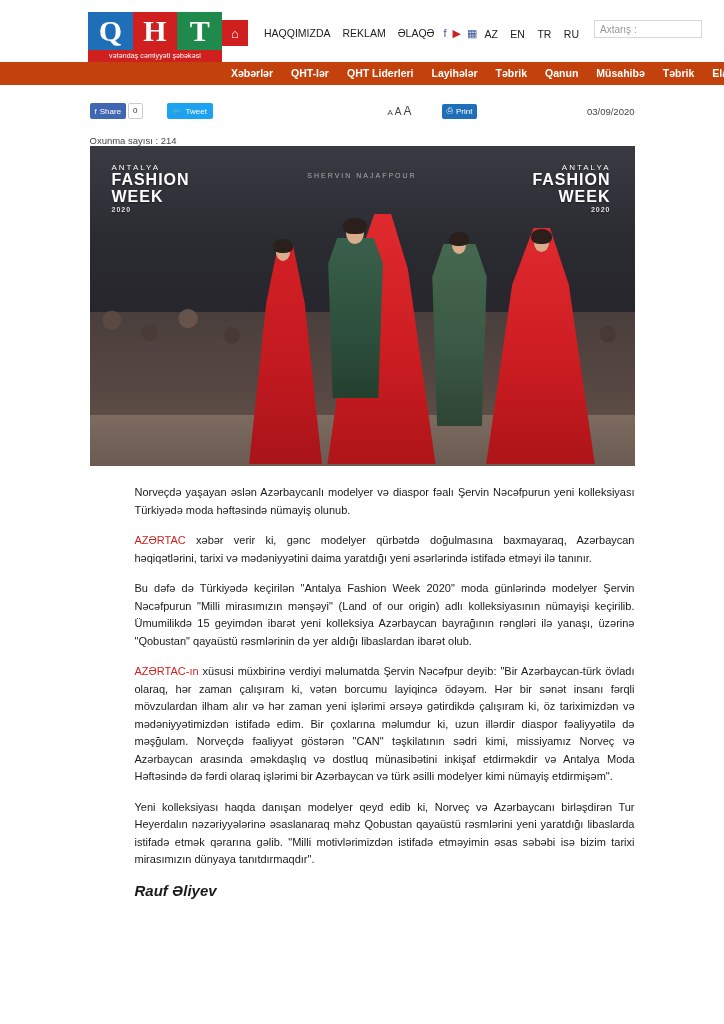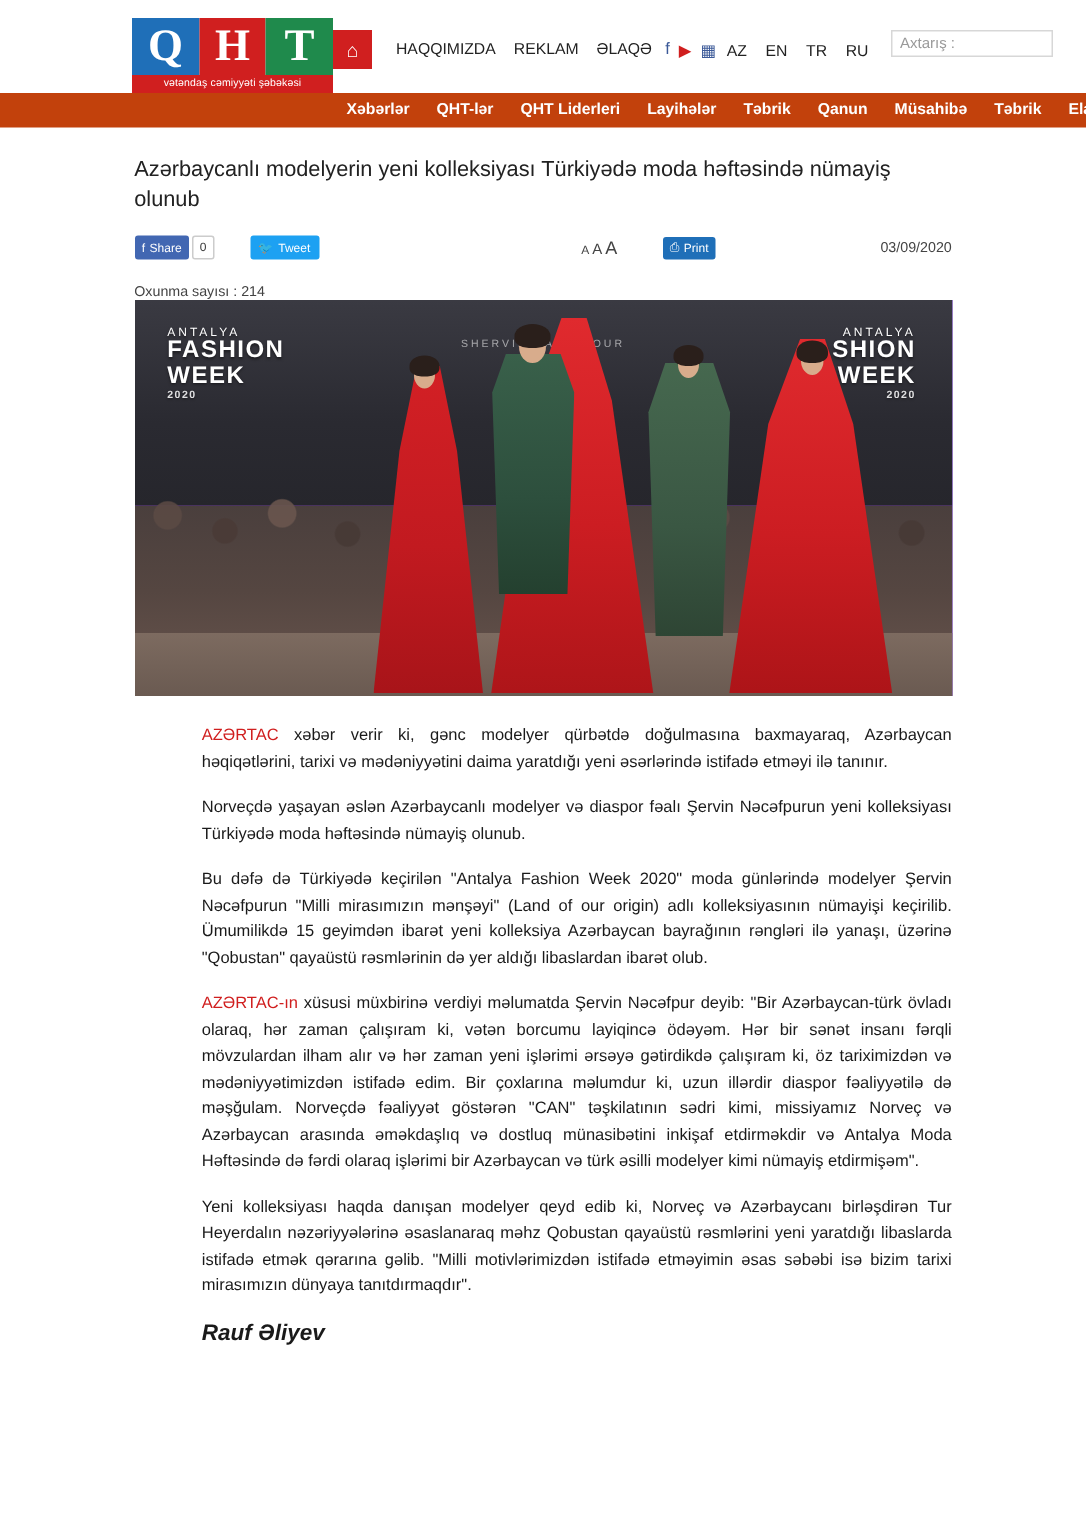--- a/index.html
+++ b/index.html
@@ -209,21 +209,21 @@
     text-align: center;
   }
   .readcount {
     font-size: 9.5px;
     color: #444;
   }
 
   
   .photo {
     width: 545px;
-    height: 264px;
+    height: 320px;
     position: relative;
     overflow: hidden;
     background: #6d28d9;
     margin-bottom: 18px;
   }
   .photo .bg-upper {
     position: absolute; left:0; top:0; width:100%; height:52%;
     background: linear-gradient(180deg,#3a3a42 0%, #2a2a31 60%, #26262c 100%);
   }
   .photo .bg-lower {
@@ -365,21 +365,20 @@
     <a href="#">QHT Liderleri</a>
     <a href="#">Layihələr</a>
     <a href="#">Təbrik</a>
     <a href="#">Qanun</a>
     <a href="#">Müsahibə</a>
     <a href="#">Təbrik</a>
     <a href="#">Elanlar</a>
   </div>
 
   <div class="article">
-    <h1 class="article-title">Azərbaycanlı modelyerin yeni kolleksiyası Türkiyədə moda həftəsində nümayiş olunub</h1>
 
     <div class="meta-row">
       <span class="fb-share">
         <span>f</span>
         <span>Share</span>
       </span>
       <span class="fb-count">0</span>
 
       <span class="tw-share">
         <span>🐦</span>
@@ -438,22 +437,22 @@
 
       <div class="head" style="left:362px; bottom:212px; width:14px; height:18px;"></div>
       <div class="hair" style="left:359px; bottom:220px; width:20px; height:14px;"></div>
 
       <div class="head" style="left:444px; bottom:214px; width:15px; height:19px;"></div>
       <div class="hair" style="left:441px; bottom:222px; width:21px; height:15px;"></div>
     </div>
   </div>
 
   <div class="body-text">
+    <p>Norveçdə yaşayan əslən Azərbaycanlı modelyer və diaspor fəalı Şervin Nəcəfpurun yeni kolleksiyası Türkiyədə moda həftəsində nümayiş olunub.</p>
     <p><span class="red">AZƏRTAC</span> xəbər verir ki, gənc modelyer qürbətdə doğulmasına baxmayaraq, Azərbaycan həqiqətlərini, tarixi və mədəniyyətini daima yaratdığı yeni əsərlərində istifadə etməyi ilə tanınır.</p>
-    <p>Norveçdə yaşayan əslən Azərbaycanlı modelyer və diaspor fəalı Şervin Nəcəfpurun yeni kolleksiyası Türkiyədə moda həftəsində nümayiş olunub.</p>
     <p>Bu dəfə də Türkiyədə keçirilən "Antalya Fashion Week 2020" moda günlərində modelyer Şervin Nəcəfpurun "Milli mirasımızın mənşəyi" (Land of our origin) adlı kolleksiyasının nümayişi keçirilib. Ümumilikdə 15 geyimdən ibarət yeni kolleksiya Azərbaycan bayrağının rəngləri ilə yanaşı, üzərinə "Qobustan" qayaüstü rəsmlərinin də yer aldığı libaslardan ibarət olub.</p>
     <p><span class="red">AZƏRTAC-ın</span> xüsusi müxbirinə verdiyi məlumatda Şervin Nəcəfpur deyib: "Bir Azərbaycan-türk övladı olaraq, hər zaman çalışıram ki, vətən borcumu layiqincə ödəyəm. Hər bir sənət insanı fərqli mövzulardan ilham alır və hər zaman yeni işlərimi ərsəyə gətirdikdə çalışıram ki, öz tariximizdən və mədəniyyətimizdən istifadə edim. Bir çoxlarına məlumdur ki, uzun illərdir diaspor fəaliyyətilə də məşğulam. Norveçdə fəaliyyət göstərən "CAN" təşkilatının sədri kimi, missiyamız Norveç və Azərbaycan arasında əməkdaşlıq və dostluq münasibətini inkişaf etdirməkdir və Antalya Moda Həftəsində də fərdi olaraq işlərimi bir Azərbaycan və türk əsilli modelyer kimi nümayiş etdirmişəm".</p>
     <p>Yeni kolleksiyası haqda danışan modelyer qeyd edib ki, Norveç və Azərbaycanı birləşdirən Tur Heyerdalın nəzəriyyələrinə əsaslanaraq məhz Qobustan qayaüstü rəsmlərini yeni yaratdığı libaslarda istifadə etmək qərarına gəlib. "Milli motivlərimizdən istifadə etməyimin əsas səbəbi isə bizim tarixi mirasımızın dünyaya tanıtdırmaqdır".</p>
 
     <div class="sig">Rauf Əliyev</div>
 
   </div>
 
 </div>
 

